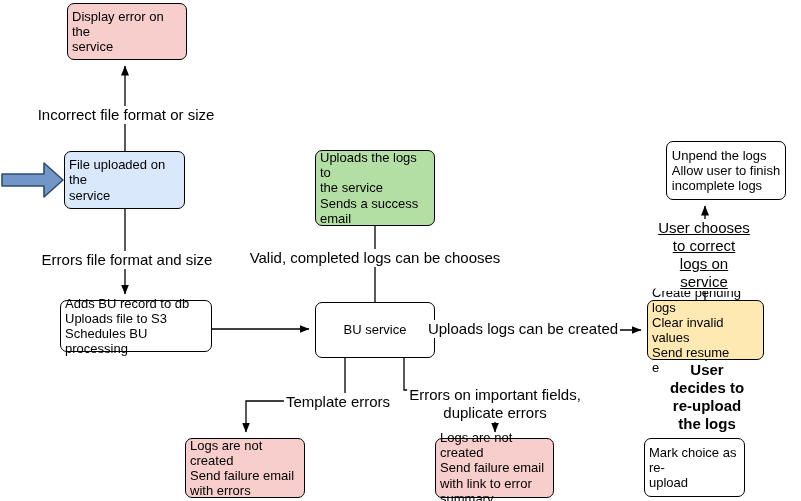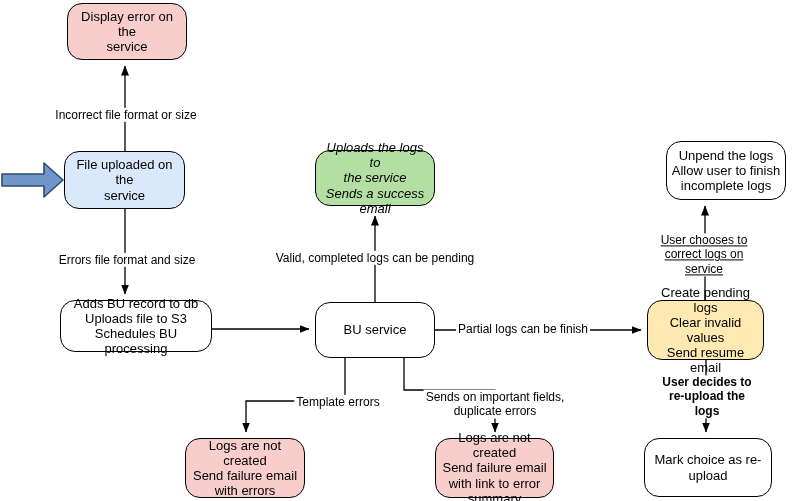--- a/index.html
+++ b/index.html
@@ -9,37 +9,36 @@
     background:#ffffff;
     font-family:"Liberation Sans", sans-serif;
     color:#000;
     overflow:hidden;
   }
   #connectors{position:absolute;left:0;top:0;width:801px;height:501px;}
   .node{
     position:absolute;
     box-sizing:border-box;
     border:1.4px solid #000;
-    border-radius:15px;
+    border-radius:7px;
     display:flex;align-items:center;justify-content:center;
-    text-align:center;
     font-size:13px;line-height:1.16;
     white-space:pre-line;
     padding:2px 4px;
   }
   .c-pink{background:#f8cecc;}
   .c-blue{background:#dae8fc;}
   .c-green{background:#b4dfa4;}
   .c-yellow{background:#ffe9b3;}
   .c-white{background:#ffffff;}
   .edge-label{
     position:absolute;
     transform:translate(-50%,-50%);
     background:#ffffff;
-    font-size:12px;line-height:1.2;
+    font-size:15px;line-height:1.2;
     white-space:pre-line;
     text-align:center;
     padding:0 2px;
   }
 </style>
 </head>
 <body>
 
 <div id="canvas">
 
@@ -71,44 +70,44 @@
     <polygon points="2,174 44,174 44,163 63,180 44,197 44,186 2,186" fill="#7396c9" stroke="#2f4e6e" stroke-width="1.6" stroke-linejoin="round"></polygon>
   </svg>
 
   <div class="node c-pink" style="left:67px;  top:3px;   width:120px; height:57px;">Display error on the
 service</div>
   <div class="node c-blue" style="left:64px;  top:151px; width:121px; height:58px;">File uploaded on the
 service</div>
   <div class="node c-white" style="left:60px;  top:300px; width:152px; height:52px;">Adds BU record to db
 Uploads file to S3
 Schedules BU processing</div>
-  <div class="node c-green" style="left:315px; top:150px; width:120px; height:56px;font-style:italic;">Uploads the logs to
+  <div class="node c-green" style="left:315px; top:150px; width:120px; height:76px;">Uploads the logs to
 the service
 Sends a success
 email</div>
   <div class="node c-white" style="left:315px; top:302px; width:120px; height:56px;">BU service</div>
   <div class="node c-pink" style="left:185px; top:438px; width:120px; height:60px;">Logs are not created
 Send failure email
 with errors</div>
   <div class="node c-pink" style="left:435px; top:438px; width:119px; height:60px;">Logs are not created
 Send failure email
 with link to error
 summary</div>
   <div class="node c-white" style="left:666px; top:141px; width:120px; height:59px;">Unpend the logs
 Allow user to finish
 incomplete logs</div>
   <div class="node c-yellow" style="left:647px; top:300px; width:117px; height:60px;">Create pending logs
 Clear invalid values
 Send resume email</div>
-  <div class="node c-white" style="left:644px; top:438px; width:128px; height:59px;">Mark choice as re-
+  <div class="node c-white" style="left:644px; top:438px; width:101px; height:59px;">Mark choice as re-
 upload</div>
 
   <div class="edge-label" style="left:126px; top:115px;">Incorrect file format or size</div>
   <div class="edge-label" style="left:127px; top:260px;">Errors file format and size</div>
-  <div class="edge-label" style="left:375px; top:258px;">Valid, completed logs can be pending</div>
-  <div class="edge-label" style="left:523px; top:329px;">Partial logs can be finish</div>
+  <div class="edge-label" style="left:375px; top:258px;">Valid, completed logs can be chooses</div>
+  <div class="edge-label" style="left:523px; top:329px;">Uploads logs can be created</div>
   <div class="edge-label" style="left:338px; top:402px;">Template errors</div>
-  <div class="edge-label" style="left:495px; top:404px;">Sends on important fields,
+  <div class="edge-label" style="left:495px; top:404px;">Errors on important fields,
 duplicate errors</div>
   <div class="edge-label" style="left:704px; top:255px;text-decoration:underline;">User chooses to correct logs on service</div>
   <div class="edge-label" style="left:707px; top:397px;font-weight:bold;">User decides to re-upload the logs</div>
 
 </div>
 
 </body></html>

